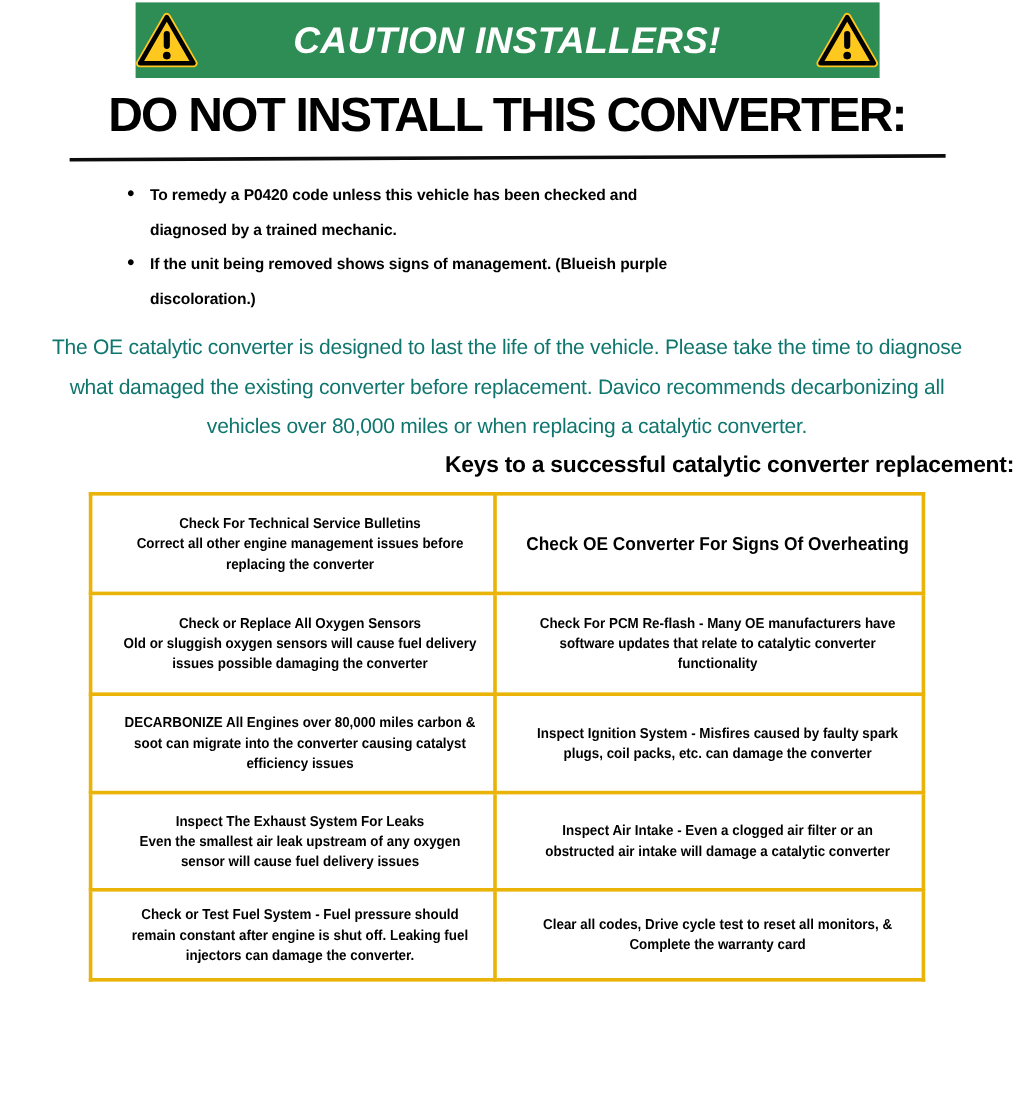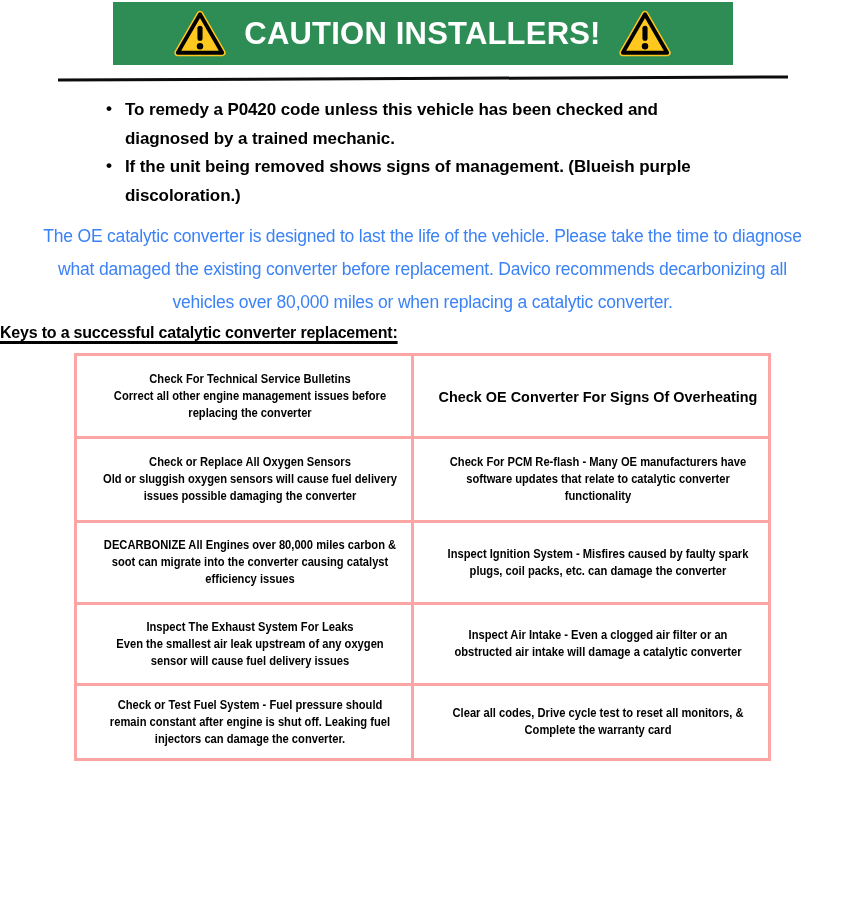--- a/index.html
+++ b/index.html
@@ -2,51 +2,51 @@
 <html><head>
 <meta charset="utf-8">
 <style>
   html,body { margin:0; padding:0; }
   body {
     width:845px; height:919px; background:#ffffff; overflow:hidden;
     font-family:"Liberation Sans", sans-serif; color:#000;
   }
   .banner {
     width:620px; height:63px; margin:2px auto 0; background:#2E8C55;
-    display:flex; align-items:center; justify-content:center; gap:18px;
+    display:flex; align-items:center; justify-content:space-between; gap:18px;font-style:italic;
   }
   .banner-text { color:#fff; font-weight:bold; font-size:31px; letter-spacing:0.2px; }
   .warn { width:52px; height:47px; display:block; }
   h1.main {
     margin:9px 0 0; text-align:center; font-size:40px; line-height:44px;
     font-weight:bold; letter-spacing:-1.5px;
   }
   .rule {
     width:730px; height:0; border-top:3px solid #0c0c0c;
     margin:12px auto 0; transform:rotate(-0.25deg);
   }
   ul.warnings { list-style:none; margin:16px 0 0; padding:0 0 0 125px; width:650px; }
   ul.warnings li {
-    position:relative; font-weight:bold; font-size:17px; line-height:28.5px;
+    position:relative; font-weight:bold; font-size:13px; line-height:28.5px;
     letter-spacing:-0.1px; white-space:pre-line;
   }
   ul.warnings li::before { content:"\2022"; position:absolute; left:-19px; top:-1px; font-size:17px; }
   p.intro {
     margin:10px 0 0; text-align:center; font-size:17.5px; line-height:33px;
-    color:#3b82f6; white-space:pre-line; letter-spacing:-0.2px;
+    color:#0f766e; white-space:pre-line; letter-spacing:-0.2px;
   }
   h2.keys {
-    margin:5px 0 0; text-align:left; font-size:16px; font-weight:bold;
-    letter-spacing:-0.2px; text-decoration:underline;
+    margin:5px 0 0; text-align:right; font-size:19px; font-weight:bold;
+    letter-spacing:-0.2px; 
     text-decoration-thickness:2.5px; text-underline-offset:3px;
   }
   table.keys-table { margin:11px auto 0; border-collapse:collapse; table-layout:fixed; width:694px; }
   col.c1 { width:337px; } col.c2 { width:357px; }
   table.keys-table td {
-    border:3px solid #fca5a5; text-align:center; vertical-align:middle;
+    border:3px solid #eab308; text-align:center; vertical-align:middle;
     font-weight:bold; padding:2px 0; overflow:visible;
   }
   .cell-text {
     white-space:pre-line; font-size:12px; line-height:17px; margin:0 auto;
     transform:scaleX(0.93); transform-origin:50% 50%;
   }
   td.left-cell  .cell-text { width:346px; }
   td.right-cell .cell-text { width:368px; }
   tr:nth-child(1) td { height:76px; }
   tr:nth-child(2) td { height:77px; }
@@ -70,20 +70,21 @@
     </svg>
     <span class="banner-text">CAUTION INSTALLERS!</span>
     <svg class="warn" viewBox="0 0 120 110" aria-hidden="true">
       <polygon points="60,10 112,100 8,100" fill="none" stroke="#FFC81E" stroke-width="16" stroke-linejoin="round"></polygon>
       <polygon points="60,10 112,100 8,100" fill="#FFC81E" stroke="#000000" stroke-width="9" stroke-linejoin="round"></polygon>
       <rect x="54" y="37" width="12" height="35" rx="6" fill="#000000"></rect>
       <circle cx="60" cy="85" r="7.5" fill="#000000"></circle>
     </svg>
   </header>
 
+  <h1 class="main">DO NOT INSTALL THIS CONVERTER:</h1>
 
   <div class="rule"></div>
 
   <ul class="warnings">
     <li>To remedy a P0420 code unless this vehicle has been checked and
 diagnosed by a trained mechanic.</li>
     <li>If the unit being removed shows signs of management. (Blueish purple
 discoloration.)</li>
   </ul>
 

